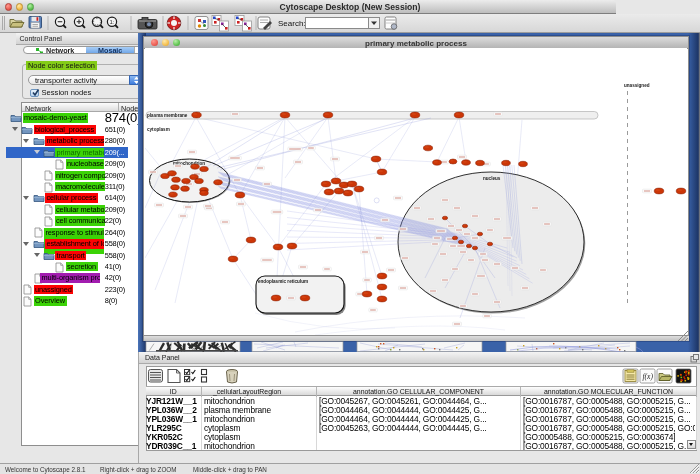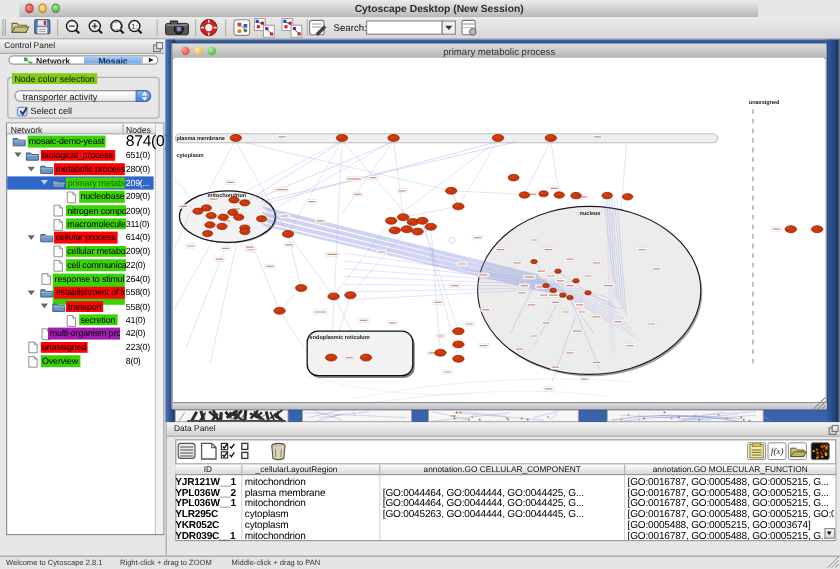--- a/index.html
+++ b/index.html
@@ -1,18 +1,18 @@
 <!DOCTYPE html>
 <html><head><meta charset="utf-8"><style>
 * { margin:0; padding:0; box-sizing:border-box; }
 body { width:700px; height:474px; font-family:"Liberation Sans",sans-serif; position:relative; overflow:hidden; background:#e7e7e7; }
 .abs { position:absolute; }
 </style></head><body>
 
-<div class="abs" style="left:16px;top:0;width:616px;height:13.5px;background:linear-gradient(#ececec,#bdbdbd);border-bottom:1px solid #7e7e7e;border-radius:4px 4px 0 0">
+<div class="abs" style="left:0;top:0;width:616px;height:13.5px;background:linear-gradient(#ececec,#bdbdbd);border-bottom:1px solid #7e7e7e;border-radius:4px 4px 0 0">
   <div class="abs" style="left:4.5px;top:3.2px;width:7.4px;height:7.4px;border-radius:50%;background:radial-gradient(circle at 35% 30%,#ff9a90,#ec5f55 60%,#c83c32);border:0.5px solid #b04038"></div>
   <div class="abs" style="left:15.5px;top:3.2px;width:7.4px;height:7.4px;border-radius:50%;background:radial-gradient(circle at 35% 30%,#ffe9a8,#f5bf4f 60%,#d89c2b);border:0.5px solid #c09032"></div>
   <div class="abs" style="left:26.5px;top:3.2px;width:7.4px;height:7.4px;border-radius:50%;background:radial-gradient(circle at 35% 30%,#b8f0a8,#62c554 60%,#3f9a34);border:0.5px solid #52a046"></div>
   <div class="abs" style="left:0;top:2px;width:700px;text-align:center;font-size:8.6px;font-weight:bold;color:#2a2a2a">Cytoscape Desktop (New Session)</div>
 </div>
 
 <div class="abs" style="left:0;top:13.5px;width:700px;height:19.5px;background:linear-gradient(#ebebeb,#d7d7d7);border-bottom:1px solid #9d9d9d"></div>
 <svg width="700" height="20" viewBox="0 0 700 20" style="position:absolute;left:0;top:13px">
     <line x1="2.5" y1="3" x2="2.5" y2="17" stroke="#aaa"></line>
     <line x1="4.5" y1="3" x2="4.5" y2="17" stroke="#aaa"></line>
@@ -86,21 +86,21 @@
     <text x="278" y="12.8" font-size="8" fill="#111" font-family="Liberation Sans">Search:</text>
     <rect x="305.5" y="4.5" width="63" height="11" fill="#fff" stroke="#8a8a8a" stroke-width="1"></rect>
     <rect x="368.5" y="4.5" width="11" height="11" fill="#f0f0f0" stroke="#8a8a8a" stroke-width="1"></rect>
     <path d="M371 8.5 L377 8.5 L374 12 Z" fill="#333"></path>
     <rect x="385" y="4" width="11" height="12" rx="1.5" fill="#fdfdfd" stroke="#777" stroke-width="0.9"></rect>
     <line x1="386" y1="7" x2="395" y2="7" stroke="#888" stroke-width="0.8"></line>
     <line x1="386" y1="10" x2="395" y2="10" stroke="#aaa" stroke-width="0.6"></line>
     <circle cx="394" cy="13.5" r="2.8" fill="#b0b8c8" stroke="#555" stroke-width="0.7"></circle>
   </svg>
 
-<div class="abs" style="left:0;top:33px;width:146px;height:430px;background:#e7e7e7;border-right:1px solid #a8a8a8">
+<div class="abs" style="left:16px;top:33px;width:146px;height:430px;background:#e7e7e7;border-right:1px solid #a8a8a8">
   <div class="abs" style="left:0;top:0;width:137px;height:12px;background:linear-gradient(#f4f4f4,#d2d2d2);border-bottom:1px solid #aaa">
     <div class="abs" style="left:3.5px;top:1.5px;font-size:7px;color:#1a1a1a">Control Panel</div>
     <svg width="9" height="9" style="position:absolute;left:127px;top:1.5px">
         <rect x="1" y="2.5" width="5.5" height="5.5" fill="none" stroke="#777" stroke-width="1"></rect>
         <rect x="3.5" y="0.5" width="5" height="5" fill="#e8e8e8" stroke="#777" stroke-width="1"></rect>
       </svg>
   </div>
 
   <div class="abs" style="left:7px;top:12.6px;width:125px;height:8.4px;background:#fff;border:1px solid #9a9a9a;border-radius:5px;overflow:hidden">
     <div class="abs" style="left:62px;top:0;width:48px;height:8.4px;background:linear-gradient(#a8cdf5,#5f9be5)"></div>
@@ -126,21 +126,21 @@
           <path d="M5.5 8 L8 5 L3 5 Z" fill="#fff"></path>
         </svg>
     </div>
   </div>
 
   <div class="abs" style="left:14px;top:55.5px;width:8.5px;height:8.5px;background:linear-gradient(#e8f2fc,#b8d4f0);border:1px solid #6d95c0;border-radius:2px">
     <svg width="10" height="10" style="position:absolute;left:0px;top:-1.5px">
         <path d="M2 4.5 L4 7 L7.5 1.5" fill="none" stroke="#1e3a5f" stroke-width="1.6"></path>
       </svg>
   </div>
-  <div class="abs" style="left:25.5px;top:55px;font-size:7.6px;color:#111">Select cell</div>
+  <div class="abs" style="left:25.5px;top:55px;font-size:7.6px;color:#111">Session nodes</div>
 
   <div class="abs" style="left:5px;top:69px;width:131.5px;height:344px;background:#fff;border:1px solid #8e8e8e"></div>
   <div class="abs" style="left:128.5px;top:70px;width:7.5px;height:342px;background:#f2f2f2;border-left:1px solid #c8c8c8"></div>
   <div class="abs" style="left:6px;top:70px;width:122.5px;height:9px;background:linear-gradient(#fcfcfc,#dcdcdc);border-bottom:1px solid #a8a8a8">
     <div class="abs" style="left:3px;top:0.5px;font-size:7.2px;color:#222">Network</div>
     <div class="abs" style="left:99px;top:0.5px;font-size:7.2px;color:#222">Nodes</div>
     <div class="abs" style="left:95.5px;top:0;width:1px;height:9px;background:#b0b0b0"></div>
   </div>
 </div>
 <div class="abs" style="left:0;top:0;width:138px;height:446px" id="treewrap">
@@ -346,21 +346,21 @@
       <rect x="238" y="5" width="1.4" height="1.4" fill="#c8a020"></rect>
       <path d="M372 9 Q420 1 470 9 T498 6" stroke="#8d96dd" stroke-width="0.7" fill="none" opacity="0.8"></path>
       <path d="M380 10 Q430 3 480 8" stroke="#8d96dd" stroke-width="0.6" fill="none" opacity="0.7"></path>
     </svg>
 
   <div class="abs" style="left:5px;top:3px;width:546px;height:305px;background:#fff;border:1px solid #8e8e8e;box-shadow:0 0 0 1px rgba(20,40,90,0.35)">
     <div class="abs" style="left:0;top:0;width:544px;height:11.5px;background:linear-gradient(#dcdcdc,#b4b4b4);border-bottom:1px solid #8a8a8a">
       <div class="abs" style="left:7px;top:2px;width:7px;height:7px;border-radius:50%;background:radial-gradient(circle at 35% 30%,#ff9a90,#ec5f55 60%,#c83c32)"></div>
       <div class="abs" style="left:18px;top:2px;width:7px;height:7px;border-radius:50%;background:radial-gradient(circle at 35% 30%,#ffe9a8,#f5bf4f 60%,#d89c2b)"></div>
       <div class="abs" style="left:29px;top:2px;width:7px;height:7px;border-radius:50%;background:radial-gradient(circle at 35% 30%,#b8f0a8,#62c554 60%,#3f9a34)"></div>
-      <div class="abs" style="left:0;top:1.5px;width:544px;text-align:center;font-size:8px;font-weight:normal;color:#333">primary metabolic process</div>
+      <div class="abs" style="left:0;top:1.5px;width:544px;text-align:center;font-size:8px;font-weight:bold;color:#333">primary metabolic process</div>
     </div>
 
   </div>
 </div>
 <svg width="542" height="289" viewBox="0 0 542 289" style="position:absolute;left:145px;top:48px">
     <rect x="0" y="0" width="542" height="289" fill="#ffffff"></rect>
     <path d="M150,284 Q260,262 380,270" stroke="#a6addf" stroke-width="0.5" fill="none" stroke-opacity="0.35"></path>
     <path d="M170,287 Q280,272 360,282" stroke="#a6addf" stroke-width="0.5" fill="none" stroke-opacity="0.3"></path>
     <path d="M110,265 Q180,285 250,280" stroke="#a6addf" stroke-width="0.5" fill="none" stroke-opacity="0.3"></path>
     <line x1="51.0" y1="69.0" x2="231.0" y2="111.0" stroke="#99a1dd" stroke-width="0.55" stroke-opacity="0.42"></line>
@@ -984,20 +984,21 @@
     </svg>
     <div style="position:absolute;left:6.5px;top:33.5px;width:551.5px;height:10px;background:linear-gradient(#fdfdfd,#d9d9d9);border-top:1px solid #aaa;border-bottom:1px solid #999">
       <div style="position:absolute;left:0.0px;top:0;width:56.5px;height:10px;border-right:1px solid #b5b5b5;text-align:center;font-size:6.9px;line-height:10px;color:#111">ID</div>
       <div style="position:absolute;left:56.5px;top:0;width:115px;height:10px;border-right:1px solid #b5b5b5;text-align:left;padding-left:11px;font-size:6.9px;line-height:10px;color:#111">_cellularLayoutRegion</div>
       <div style="position:absolute;left:171.5px;top:0;width:204px;height:10px;border-right:1px solid #b5b5b5;text-align:center;font-size:6.9px;line-height:10px;color:#111">annotation.GO CELLULAR_COMPONENT</div>
       <div style="position:absolute;left:375.5px;top:0;width:176px;height:10px;border-right:1px solid #b5b5b5;text-align:center;font-size:6.9px;line-height:10px;color:#111">annotation.GO MOLECULAR_FUNCTION</div>
     </div>
     <div style="position:absolute;left:0;top:45.0px;width:562px;height:8.9px;font-size:8.4px;line-height:8.9px;white-space:nowrap;letter-spacing:-0.15px">
       <span style="position:absolute;left:7px;font-weight:bold">YJR121W__1</span>
       <span style="position:absolute;left:65px">mitochondrion</span>
+      <span style="position:absolute;left:180px">[GO:0045267, GO:0045261, GO:0044464, G...</span>
       <span style="position:absolute;left:384px;overflow:hidden;width:172px">[GO:0016787, GO:0005488, GO:0005215, G...</span>
     </div>
     <div style="position:absolute;left:0;top:53.9px;width:562px;height:8.9px;font-size:8.4px;line-height:8.9px;white-space:nowrap;letter-spacing:-0.15px">
       <span style="position:absolute;left:7px;font-weight:bold">YPL036W__2</span>
       <span style="position:absolute;left:65px">plasma membrane</span>
       <span style="position:absolute;left:180px">[GO:0044464, GO:0044444, GO:0044425, G...</span>
       <span style="position:absolute;left:384px;overflow:hidden;width:172px">[GO:0016787, GO:0005488, GO:0005215, G...</span>
     </div>
     <div style="position:absolute;left:0;top:62.8px;width:562px;height:8.9px;font-size:8.4px;line-height:8.9px;white-space:nowrap;letter-spacing:-0.15px">
       <span style="position:absolute;left:7px;font-weight:bold">YPL036W__1</span>

